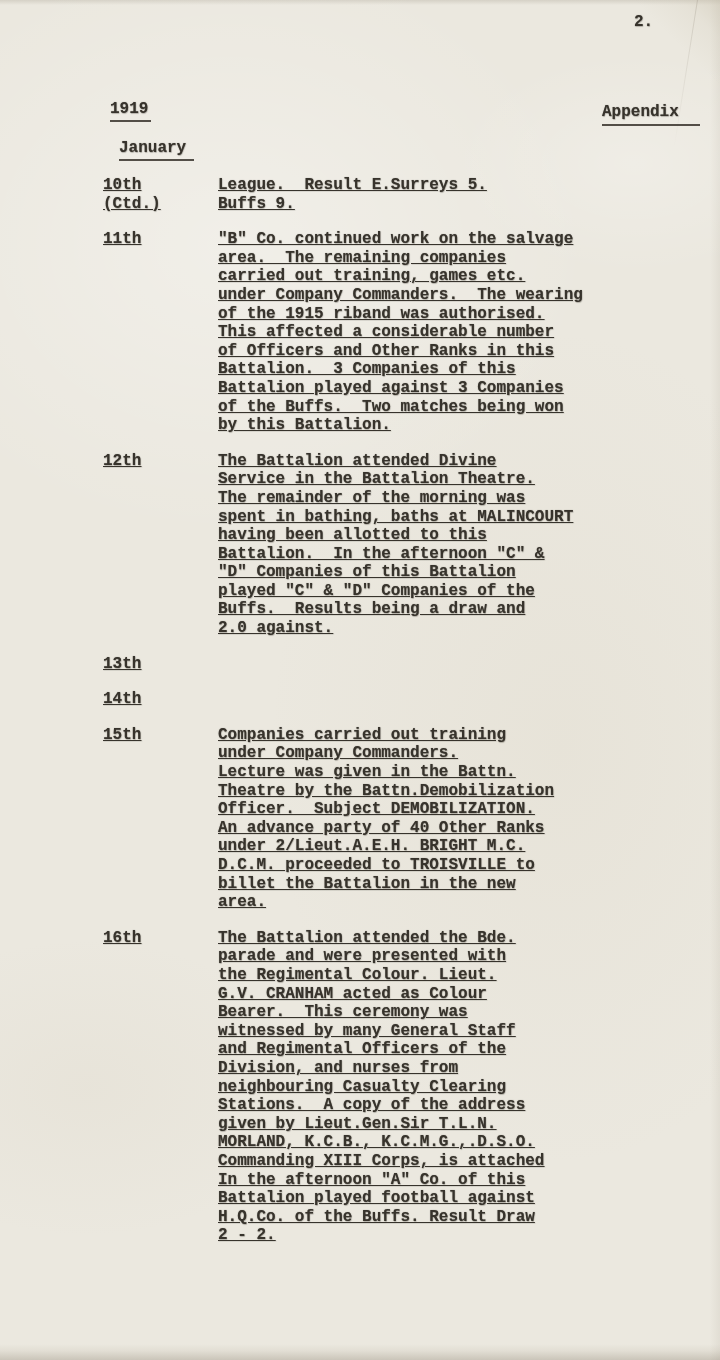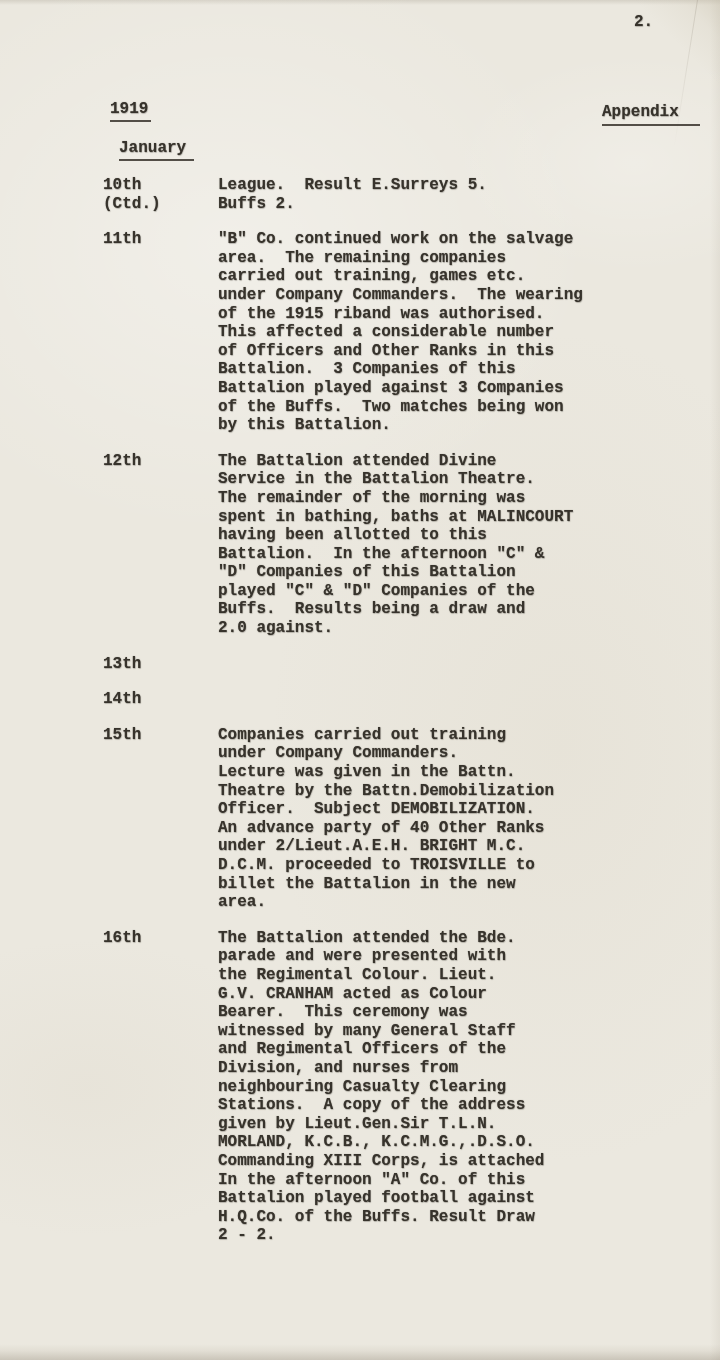--- a/index.html
+++ b/index.html
@@ -79,20 +79,21 @@
   .entries {
     position: absolute;
     top: 176px;
     left: 103px;
     width: 560px;
   }
   .entry {
     display: flex;
     align-items: flex-start;
     margin-bottom: 17px;
+    text-decoration: underline;
   }
   .entry-date {
     flex: 0 0 115px;
     white-space: pre-wrap;
   }
   .entry-body {
     flex: 1 1 auto;
     white-space: pre-wrap;
   }
 </style>
@@ -107,21 +108,21 @@
 
   <div class="year-heading">1919</div>
   <div class="appendix-heading">Appendix</div>
   <div class="month-heading">January</div>
 
   <div class="entries">
     <div class="entry">
       <div class="entry-date">10th
 (Ctd.)</div>
       <div class="entry-body">League.  Result E.Surreys 5.
-Buffs 2.</div>
+Buffs 9.</div>
     </div>
     <div class="entry">
       <div class="entry-date">11th</div>
       <div class="entry-body">"B" Co. continued work on the salvage
 area.  The remaining companies
 carried out training, games etc.
 under Company Commanders.  The wearing
 of the 1915 riband was authorised.
 This affected a considerable number
 of Officers and Other Ranks in this

